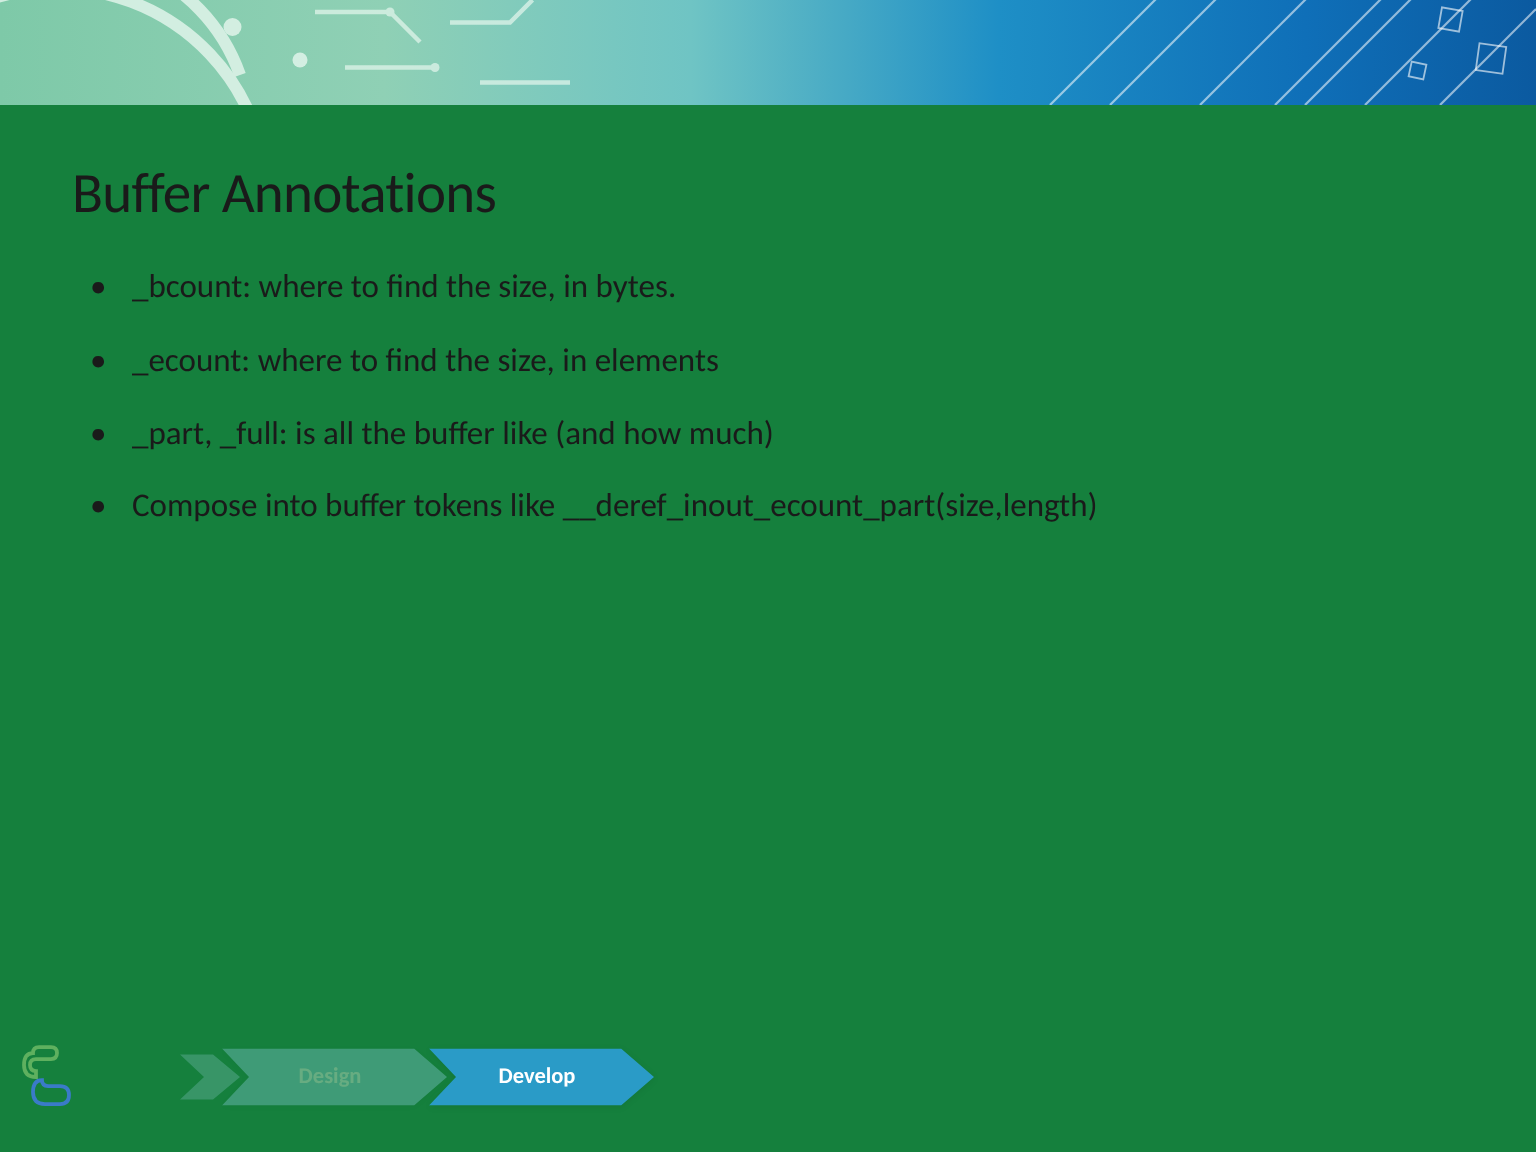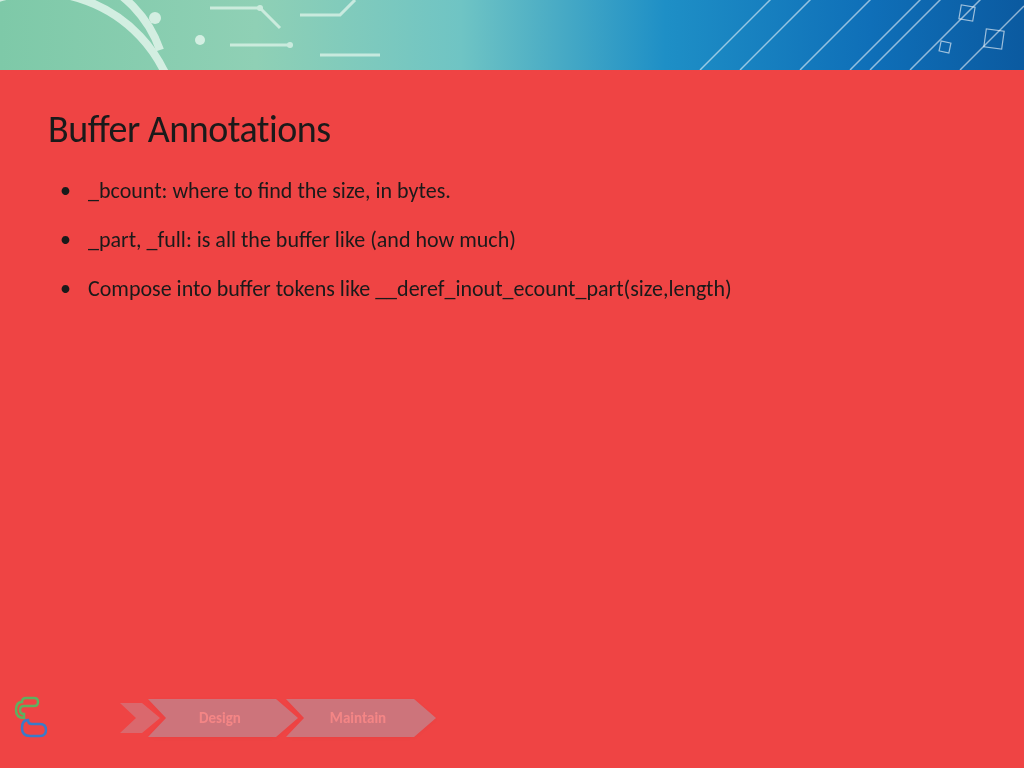--- a/index.html
+++ b/index.html
@@ -1,17 +1,17 @@
 <!DOCTYPE html>
 <html><head>
   <meta charset="utf-8">
   <style>
     * { margin: 0; padding: 0; box-sizing: border-box; }
     html, body { width: 1024px; height: 768px; overflow: hidden; font-family: Calibri, 'Segoe UI', Arial, sans-serif; background: #fff; }
-    .slide { width: 1024px; height: 768px; position: relative; background: #ef4444; }
+    .slide { width: 1024px; height: 768px; position: relative; background: #15803d; }
 
     
     .banner {
       width: 1024px;
       height: 70px;
       position: relative;
       overflow: hidden;
       background: linear-gradient(90deg, #7ec9a8 0%, #8fd0b5 25%, #6fc4c4 45%, #1e8fc6 65%, #0f6fb8 85%, #0b5aa0 100%);
     }
     .banner svg { position: absolute; top: 0; left: 0; }
@@ -120,20 +120,21 @@
         <rect x="985" y="30" width="18" height="18" transform="rotate(8 994 39)"></rect>
         <rect x="940" y="42" width="10" height="10" transform="rotate(12 945 47)"></rect>
       </g>
     </svg>
   </div>
 
   <div class="content">
     <h1 class="title">Buffer Annotations</h1>
     <ul class="bullets">
       <li>_bcount: where to find the size, in bytes.</li>
+      <li>_ecount: where to find the size, in elements</li>
       <li>_part, _full: is all the buffer like (and how much)</li>
       <li>Compose into buffer tokens like __deref_inout_ecount_part(size,length)</li>
     </ul>
   </div>
 
   <div class="process-row">
     <div class="logo-slot">
       <svg width="44" height="44" viewBox="0 0 44 44">
         <path d="M10,8 Q4,8 4,16 Q4,24 12,24 L12,20 Q8,20 8,16 Q8,12 12,12 L22,12 Q26,12 26,8 Q26,4 22,4 L14,4 Q10,4 10,8 Z" fill="none" stroke="#5fb05f" stroke-width="2.5"></path>
         <path d="M16,26 Q10,26 10,34 Q10,42 18,42 L28,42 Q34,42 34,36 Q34,30 28,30 L20,30 Q16,30 16,26 Z" fill="none" stroke="#3a7bc8" stroke-width="2.5"></path>
@@ -146,22 +147,22 @@
         </svg>
     </div>
 
     <div class="arrows">
       <div class="arrow faded">
         <svg viewBox="0 0 150 38" preserveAspectRatio="none">
             <polygon points="0,0 128,0 150,19 128,38 0,38 18,19" fill="#8fcde2"></polygon>
           </svg>
         <span>Design</span>
       </div>
-      <div class="arrow faded">
+      <div class="arrow">
         <svg viewBox="0 0 150 38" preserveAspectRatio="none">
-            <polygon points="0,0 128,0 150,19 128,38 0,38 18,19" fill="#8fcde2"></polygon>
+            <polygon points="0,0 128,0 150,19 128,38 0,38 18,19" fill="#2a9bc7"></polygon>
           </svg>
-        <span>Maintain</span>
+        <span>Develop</span>
       </div>
     </div>
   </div>
 
 </div>
 
 </body></html>

